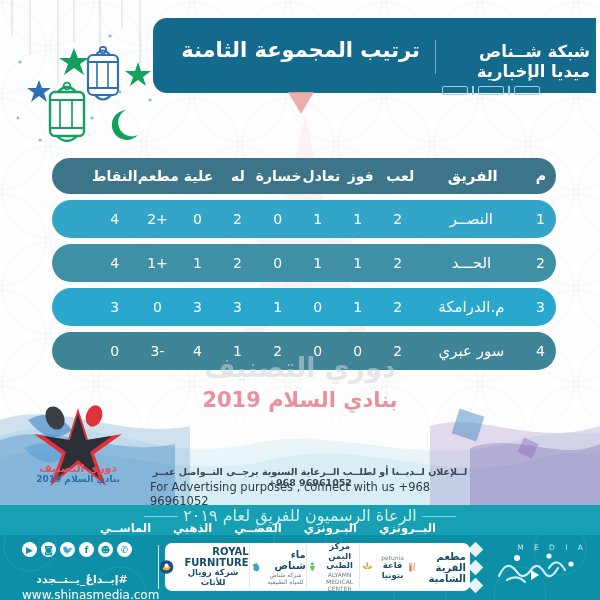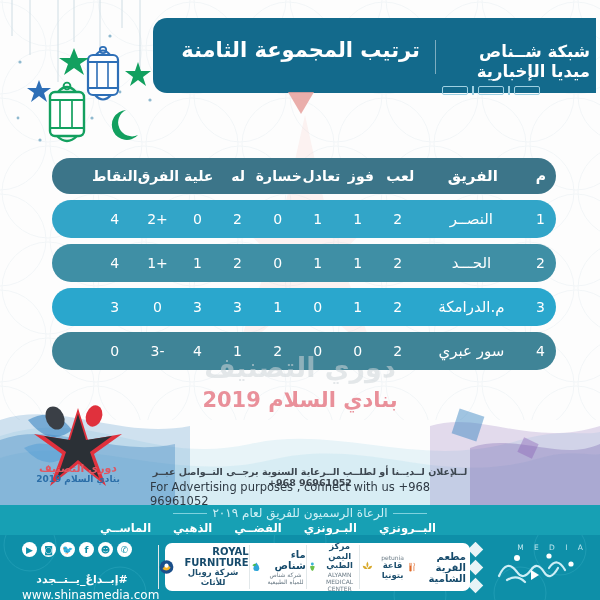--- a/index.html
+++ b/index.html
@@ -136,21 +136,21 @@
     text-align:left; font-size:11.5px; color:#2f3a44; direction:ltr;
   }
 
   
   .spon-strip{
     position:absolute; left:0; top:505px; width:600px; height:35px;
     background:#17a0b4;
   }
   .spon-caption{
     position:absolute; left:0; top:506px; width:600px;
-    text-align:center; font-size:12px; color:#cdeff5; direction:rtl;
+    text-align:center; font-size:16px; color:#cdeff5; direction:rtl;
   }
   .spon-caption span.rule{ display:inline-block; width:34px; height:1px; background:#7fd2de; vertical-align:middle; margin:0 5px; }
   .spon-tiers{
     position:absolute; left:0; top:521px; width:504px;
     display:flex; flex-direction:row-reverse; justify-content:center; gap:22px;
     font-size:11.5px; color:#ffffff; direction:rtl; font-weight:bold;padding-left:32px;
   }
 
   
   .footer{
@@ -298,21 +298,21 @@
 
     <div class="trow head">
       <div class="c-rank">م</div>
       <div class="c-team">الفريق</div>
       <div class="c-num">لعب</div>
       <div class="c-num">فوز</div>
       <div class="c-num">تعادل</div>
       <div class="c-num">خسارة</div>
       <div class="c-num">له</div>
       <div class="c-num">علية</div>
-      <div class="c-num">الفرق</div>
+      <div class="c-num">مطعم</div>
       <div class="c-num wide">النقاط</div>
     </div>
 
     <div class="trow r1">
       <div class="c-rank">1</div>
       <div class="c-team">النصــر</div>
       <div class="c-num">2</div>
       <div class="c-num">1</div>
       <div class="c-num">1</div>
       <div class="c-num">0</div>

